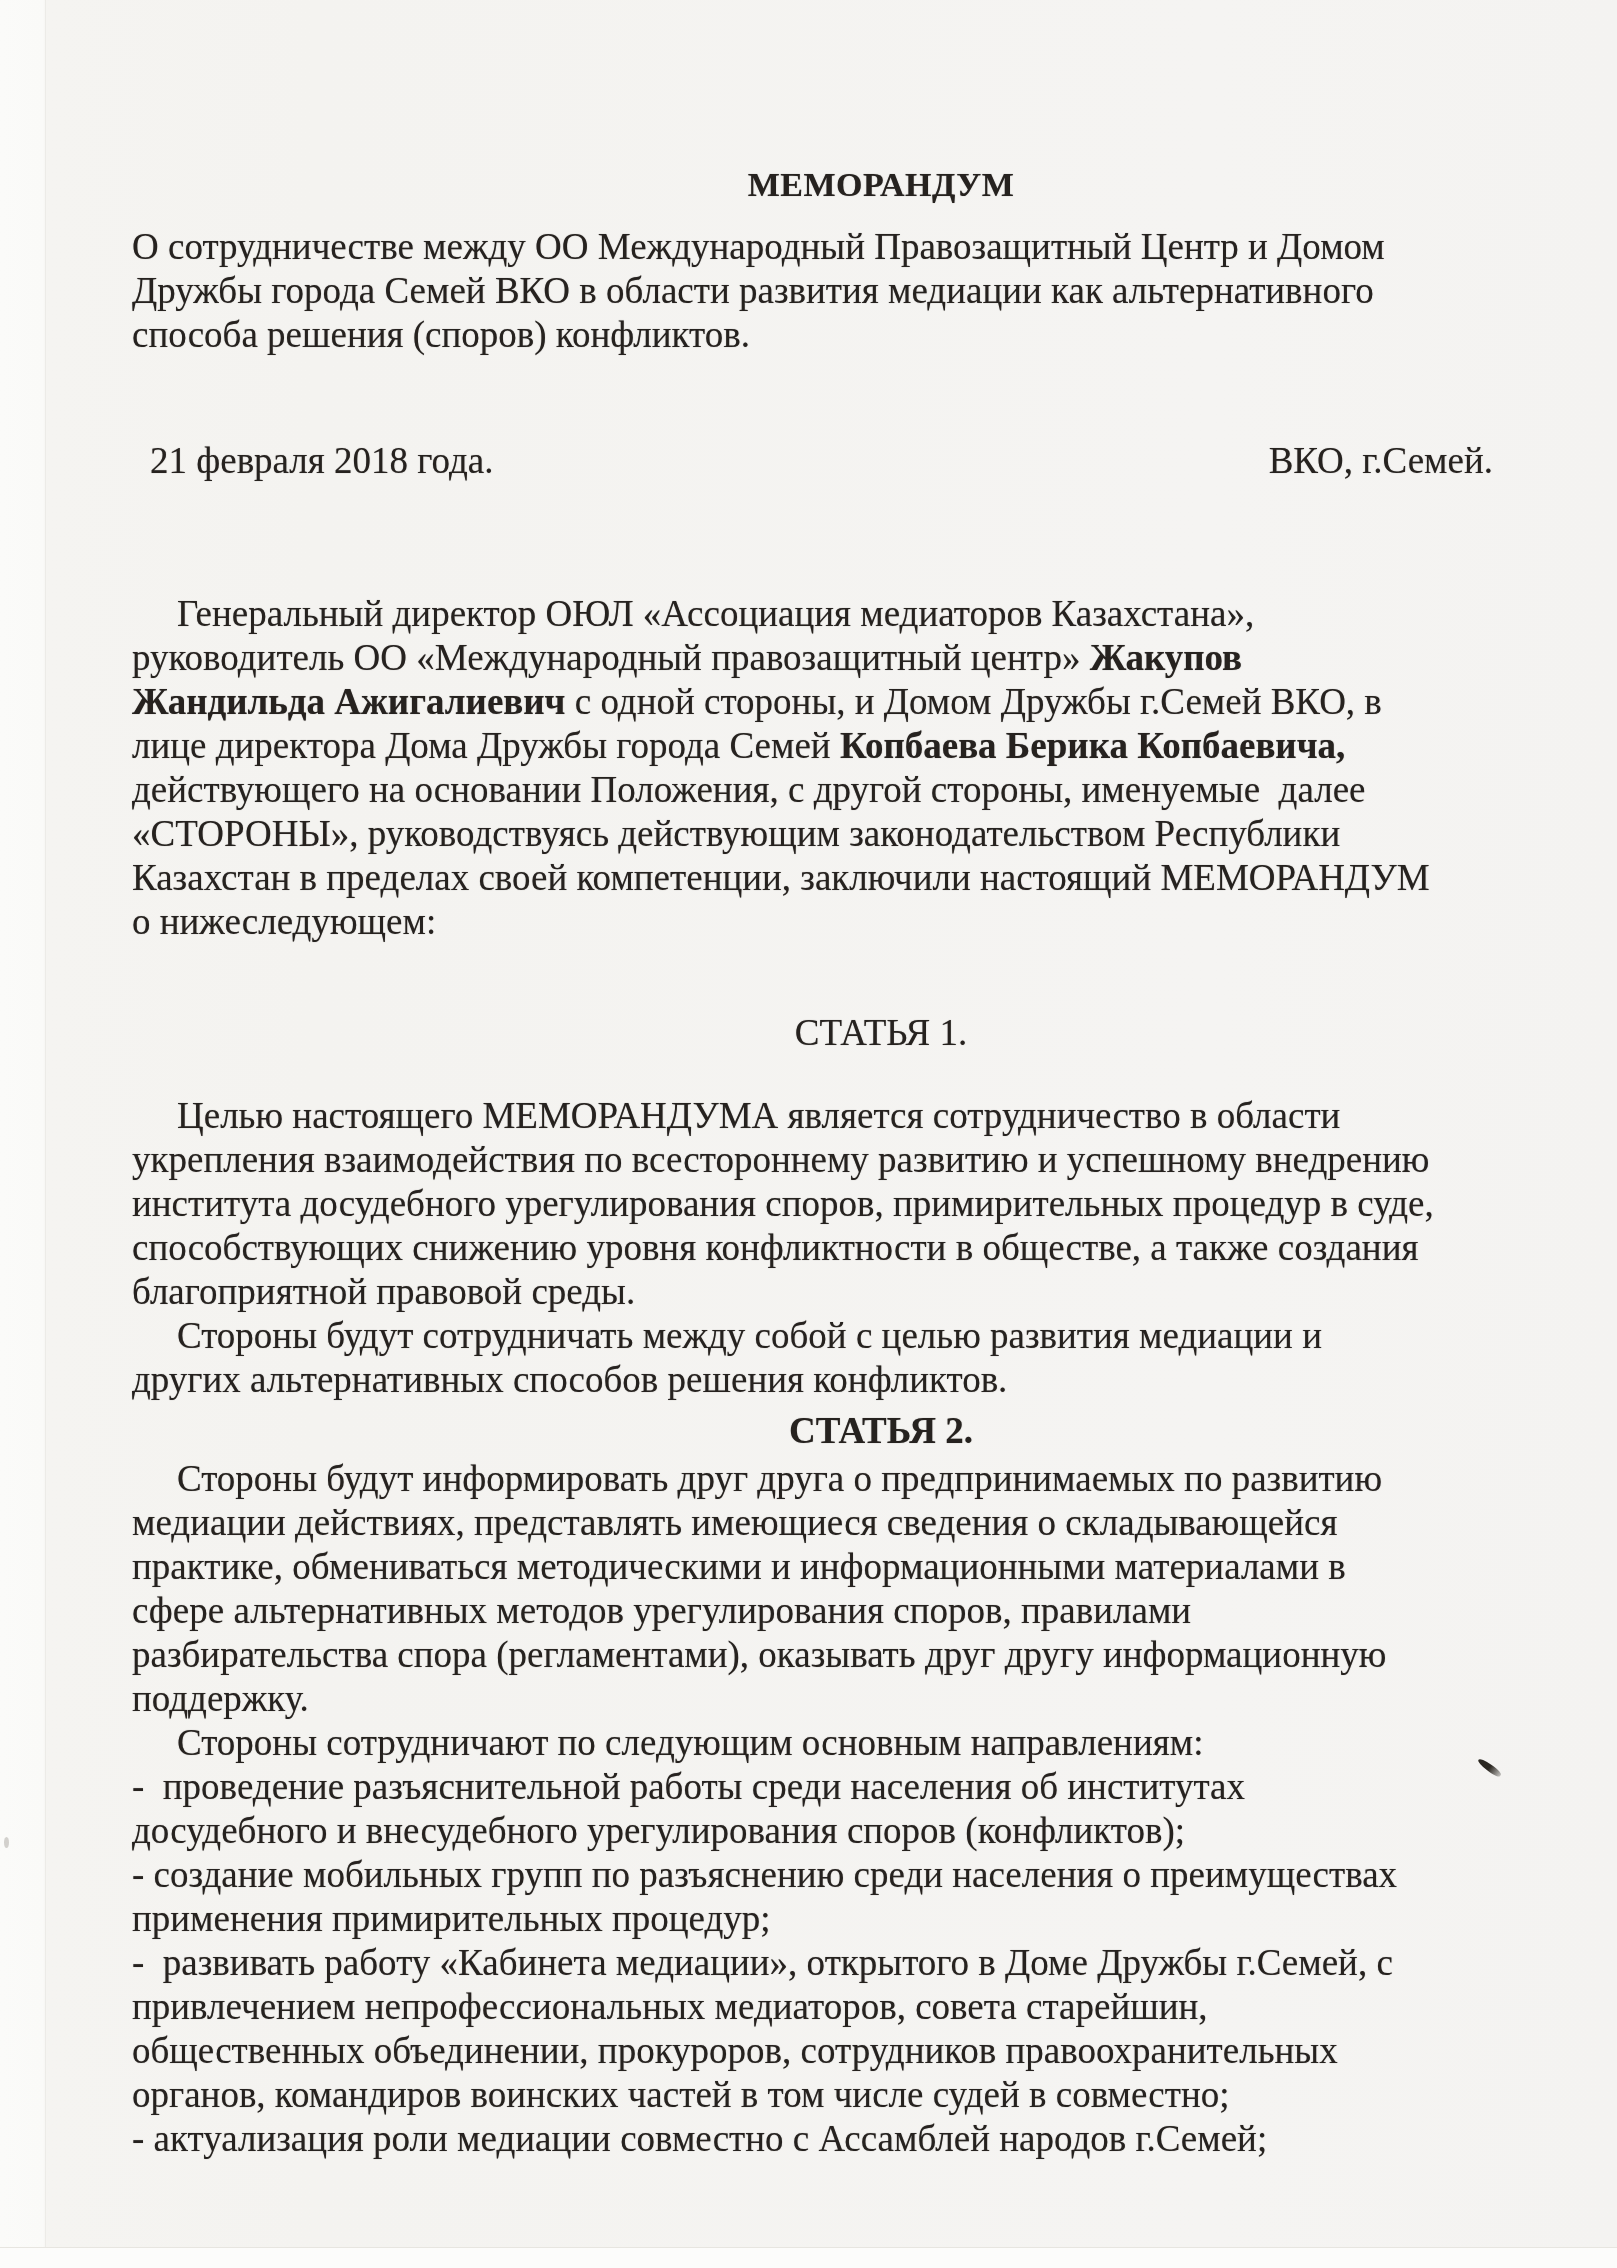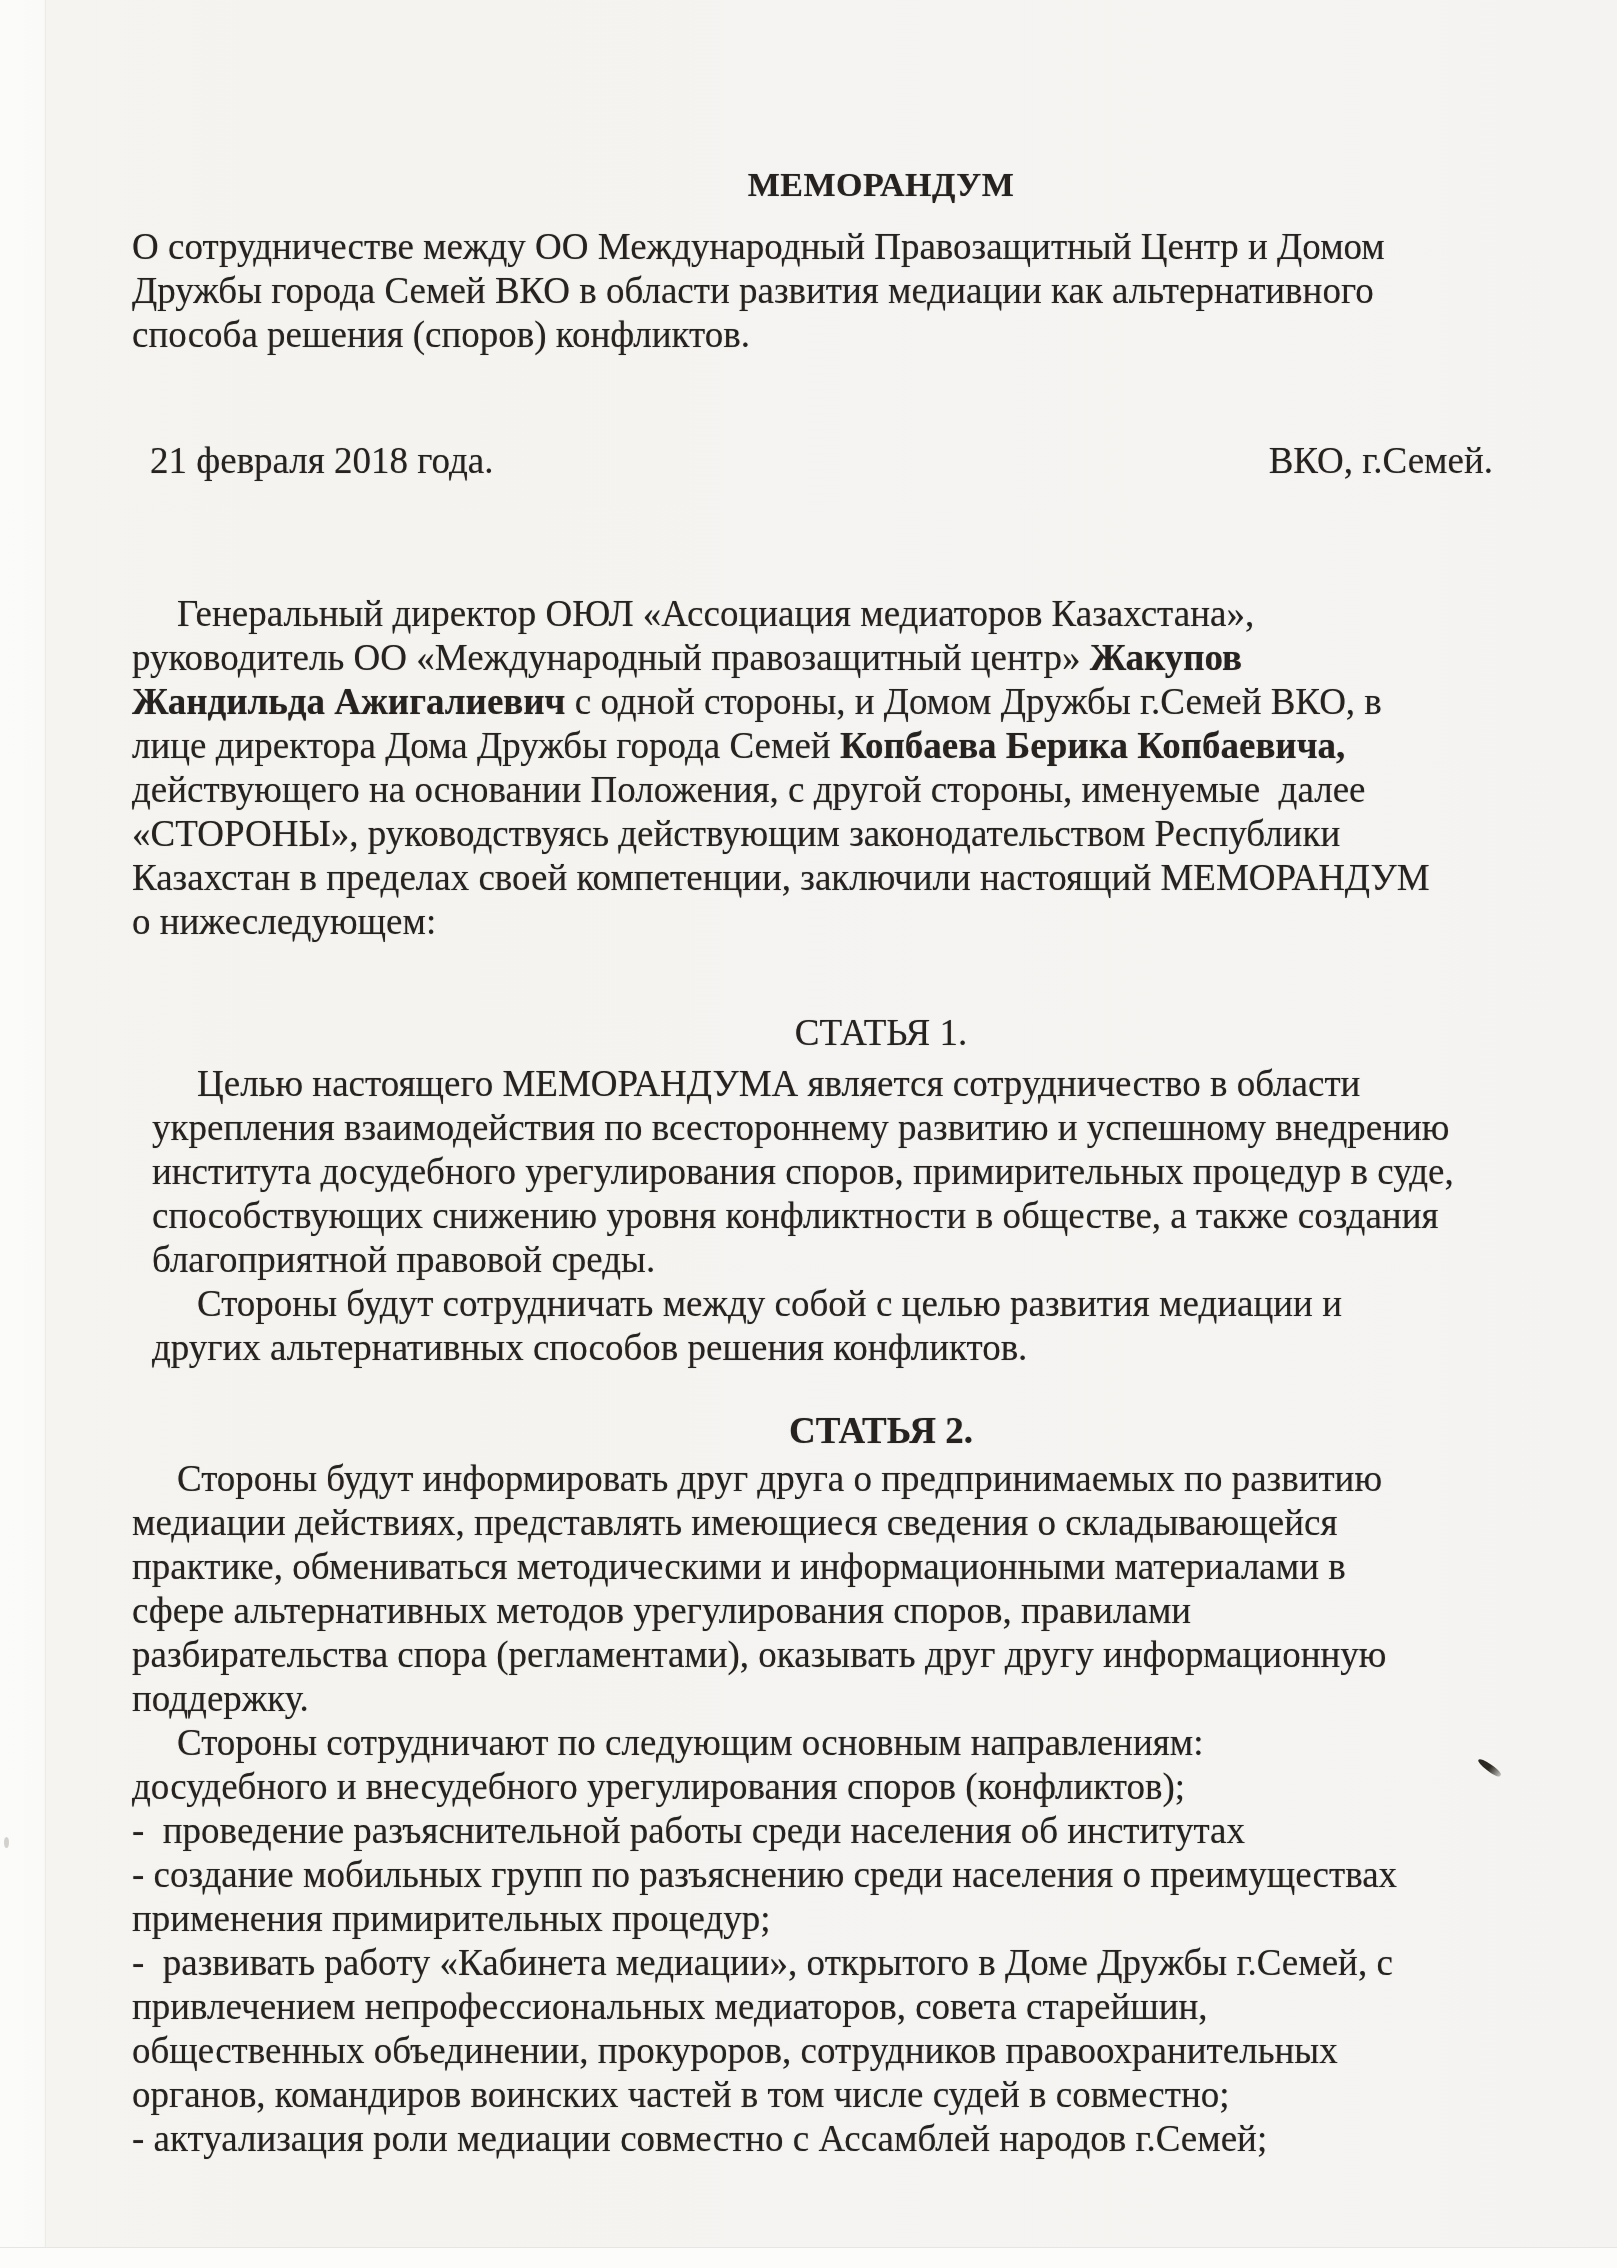--- a/index.html
+++ b/index.html
@@ -75,21 +75,21 @@
     <div class="ln">действующего на основании Положения, с другой стороны, именуемые  далее</div>
     <div class="ln">«СТОРОНЫ», руководствуясь действующим законодательством Республики</div>
     <div class="ln">Казахстан в пределах своей компетенции, заключили настоящий МЕМОРАНДУМ</div>
     <div class="ln">о нижеследующем:</div>
   </div>
 
   <div class="centered" style="top:1011px;">
     <span class="ln">СТАТЬЯ 1.</span>
   </div>
 
-  <div class="block" style="top:1062px;margin-left:20px;">
+  <div class="block" style="top:1094px;">
     <div class="ln ind">Целью настоящего МЕМОРАНДУМА является сотрудничество в области</div>
     <div class="ln">укрепления взаимодействия по всестороннему развитию и успешному внедрению</div>
     <div class="ln">института досудебного урегулирования споров, примирительных процедур в суде,</div>
     <div class="ln">способствующих снижению уровня конфликтности в обществе, а также создания</div>
     <div class="ln">благоприятной правовой среды.</div>
     <div class="ln ind">Стороны будут сотрудничать между собой с целью развития медиации и</div>
     <div class="ln">других альтернативных способов решения конфликтов.</div>
   </div>
 
   <div class="centered" style="top:1409px;font-weight:bold;">
@@ -97,22 +97,22 @@
   </div>
 
   <div class="block" style="top:1457px;">
     <div class="ln ind">Стороны будут информировать друг друга о предпринимаемых по развитию</div>
     <div class="ln">медиации действиях, представлять имеющиеся сведения о складывающейся</div>
     <div class="ln">практике, обмениваться методическими и информационными материалами в</div>
     <div class="ln">сфере альтернативных методов урегулирования споров, правилами</div>
     <div class="ln">разбирательства спора (регламентами), оказывать друг другу информационную</div>
     <div class="ln">поддержку.</div>
     <div class="ln ind">Стороны сотрудничают по следующим основным направлениям:</div>
+    <div class="ln">-  проведение разъяснительной работы среди населения об институтах</div>
     <div class="ln">досудебного и внесудебного урегулирования споров (конфликтов);</div>
-    <div class="ln">-  проведение разъяснительной работы среди населения об институтах</div>
     <div class="ln">- создание мобильных групп по разъяснению среди населения о преимуществах</div>
     <div class="ln">применения примирительных процедур;</div>
     <div class="ln">-  развивать работу «Кабинета медиации», открытого в Доме Дружбы г.Семей, с</div>
     <div class="ln">привлечением непрофессиональных медиаторов, совета старейшин,</div>
     <div class="ln">общественных объединении, прокуроров, сотрудников правоохранительных</div>
     <div class="ln">органов, командиров воинских частей в том числе судей в совместно;</div>
     <div class="ln">- актуализация роли медиации совместно с Ассамблей народов г.Семей;</div>
   </div>
 
   <div class="ink-mark"></div>

